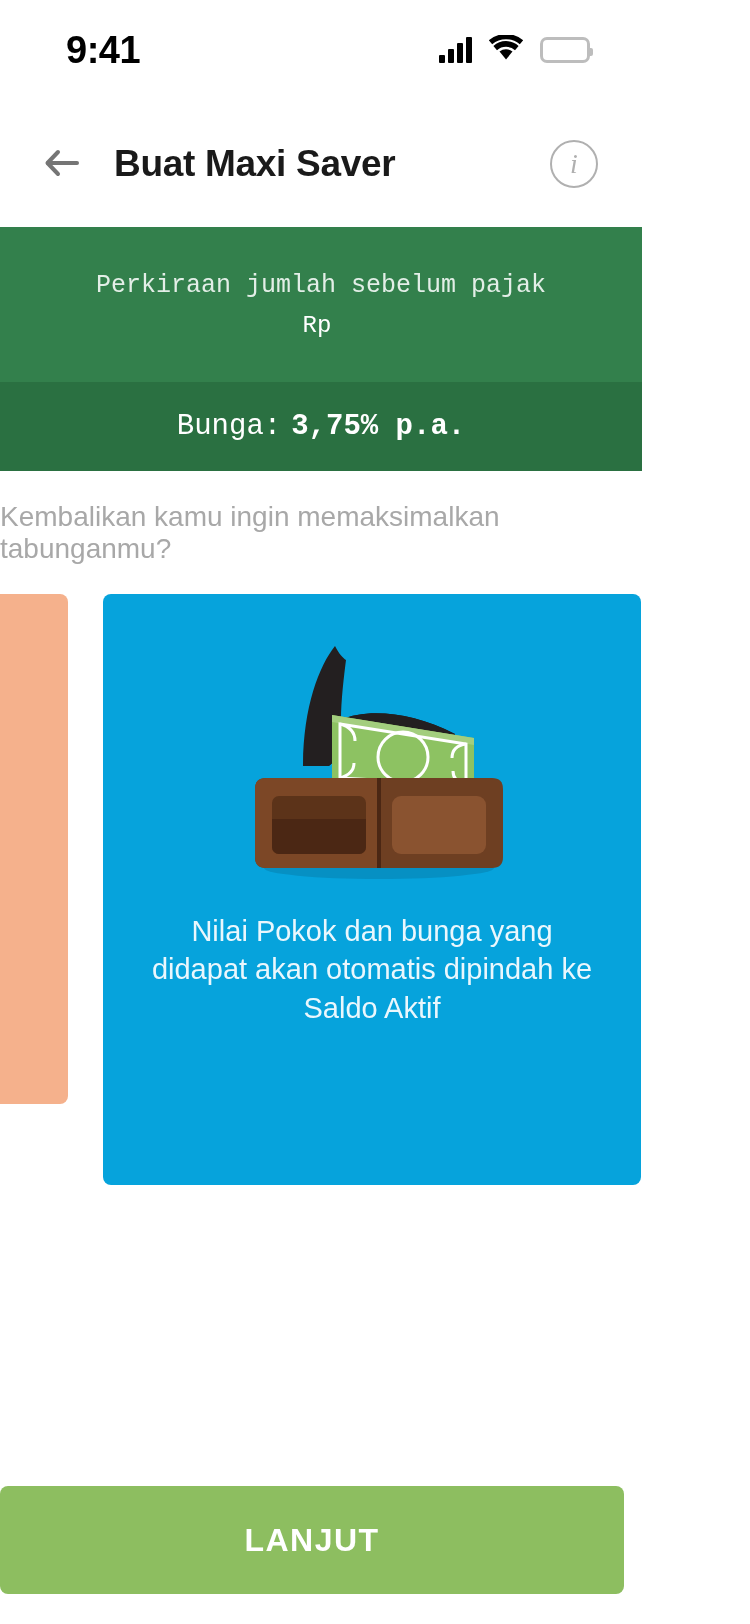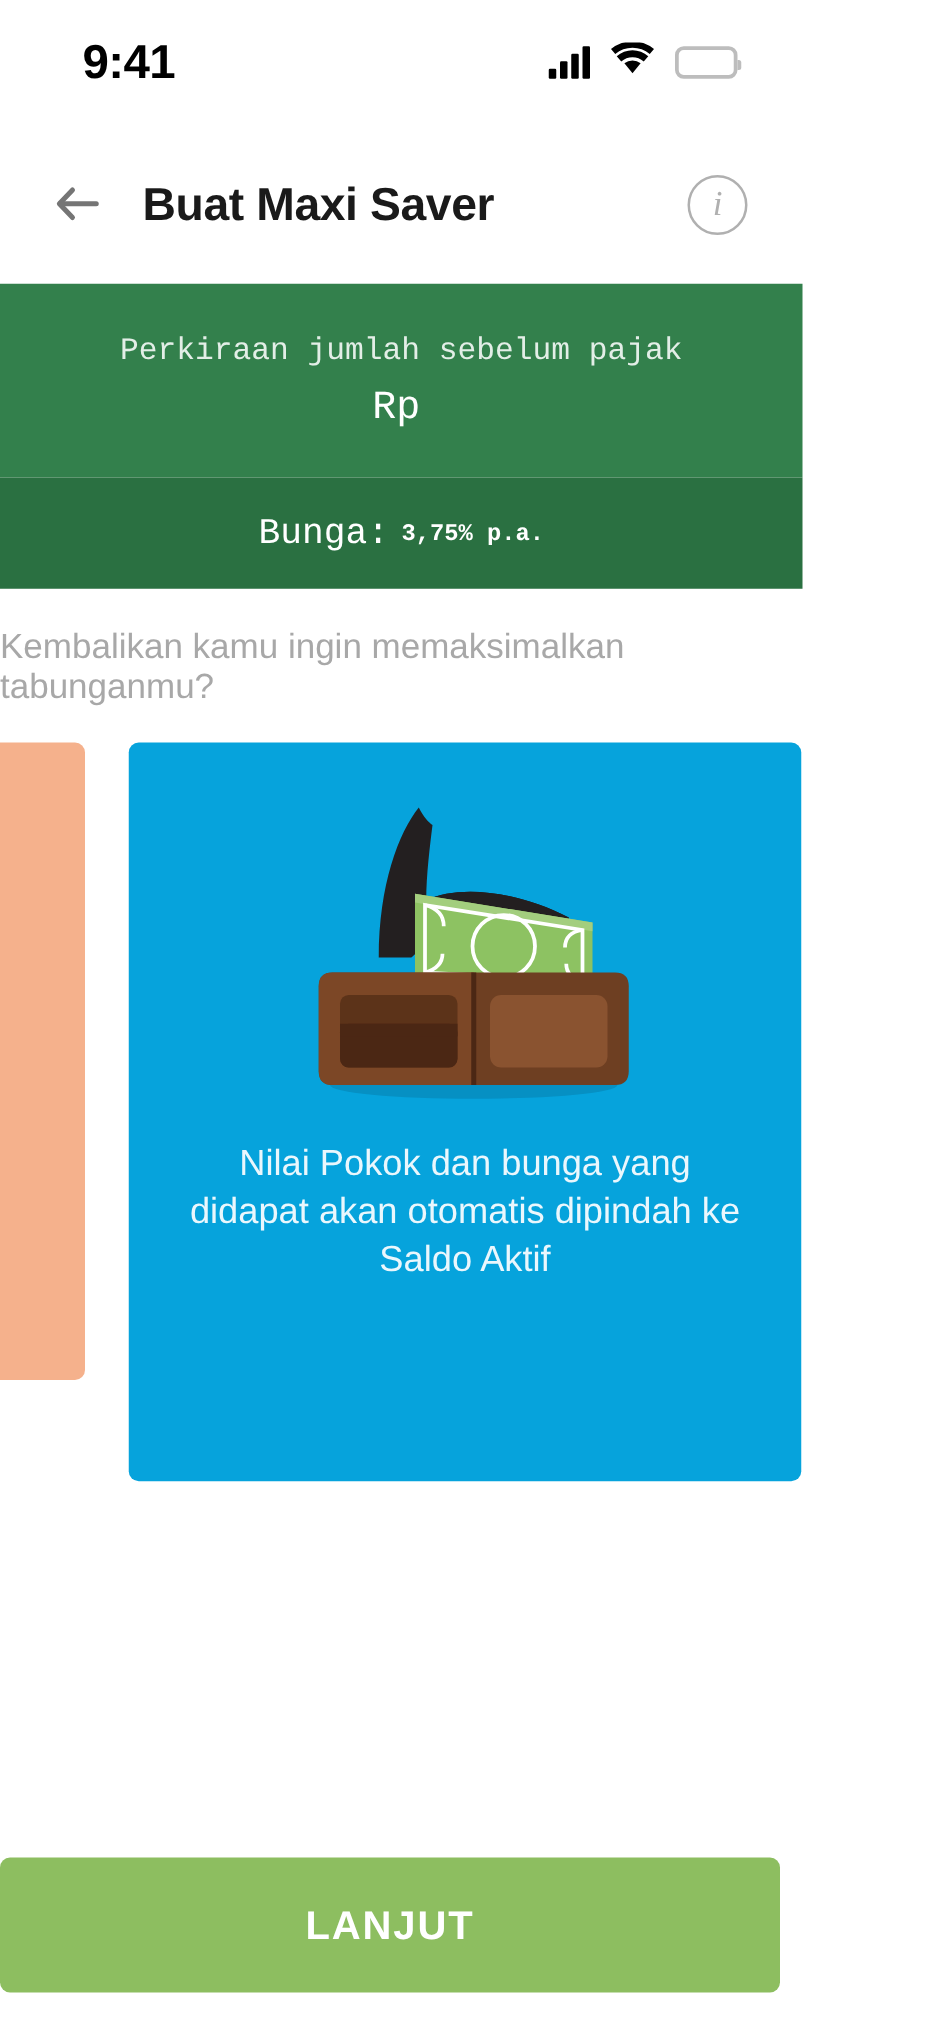--- a/index.html
+++ b/index.html
@@ -139,41 +139,41 @@
     font-size: 25px;
     color: #e3eee7;
     font-weight: 400;
   }
   .summary-amount {
     display: flex;
     align-items: flex-start;
     color: #ffffff;
   }
   .summary-currency {
-    font-size: 32px;
+    font-size: 24px;
     font-weight: 400;
     margin-top: 8px;
     margin-right: 8px;
   }
   .summary-value {
     font-size: 52px;
     font-weight: 300;
     letter-spacing: 0.5px;
     line-height: 1;
   }
   .summary-bottom {
     background: #2A7041;
     height: 89px;
     display: flex;
     align-items: center;
     justify-content: center;
     color: #ffffff;
   }
   .rate-label { font-size: 29px; font-weight: 400; }
-  .rate-value { font-size: 19px; font-weight: bold; margin-left: 10px; }
+  .rate-value { font-size: 29px; font-weight: bold; margin-left: 10px; }
 
   
   .question {
     flex: 0 0 123px;
     display: flex;
     align-items: center;
     justify-content: center;
     font-size: 28px;
     color: #a8a8a8;
     font-weight: 400;

